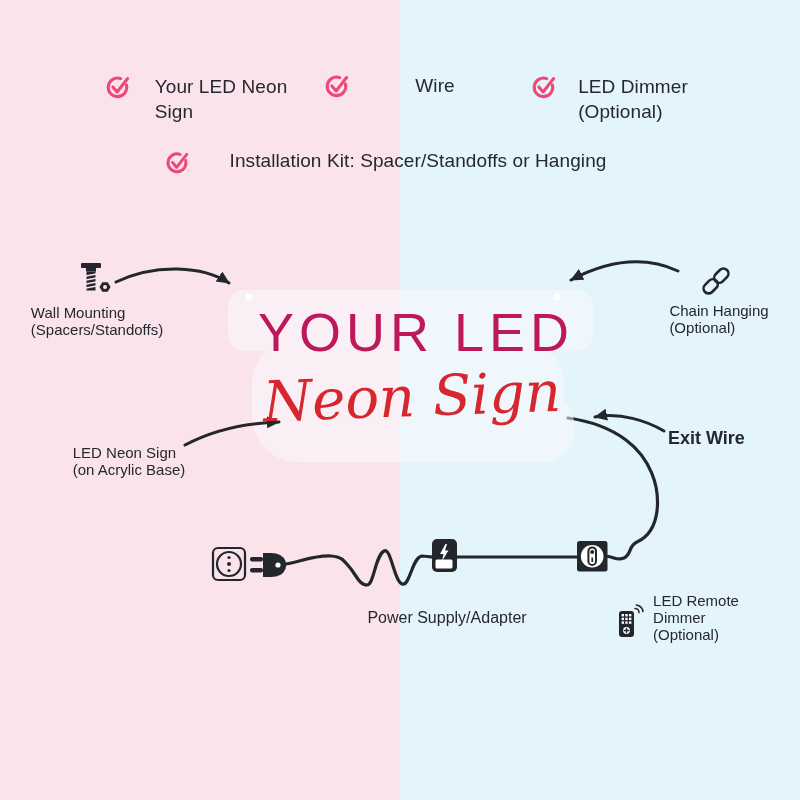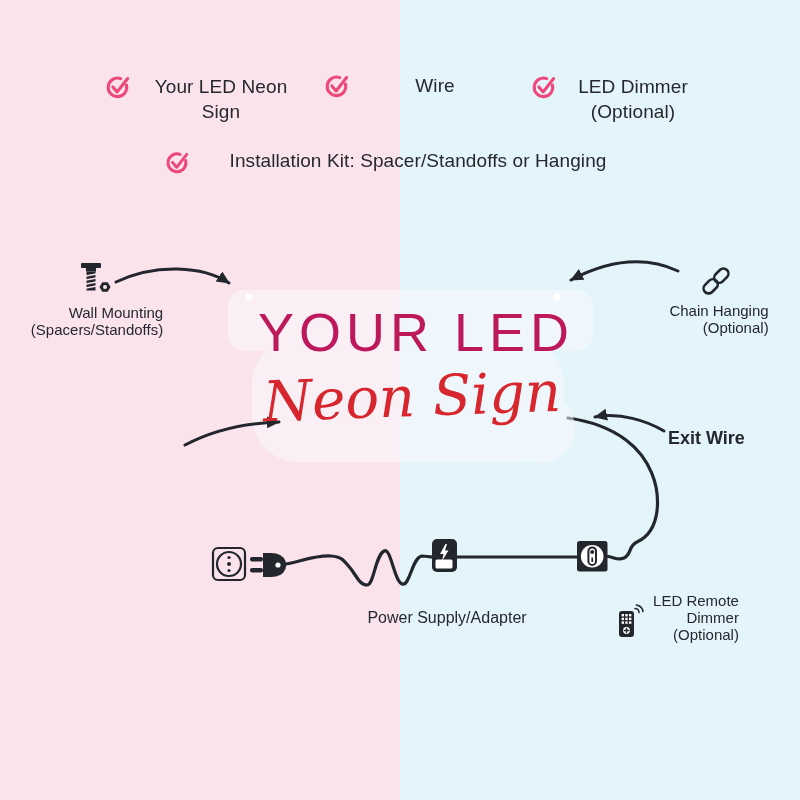--- a/index.html
+++ b/index.html
@@ -6,25 +6,25 @@
   .canvas{
     position:relative;width:800px;height:800px;overflow:hidden;
     font-family:"Liberation Sans","DejaVu Sans",sans-serif;color:#26282f;
   }
   .bg-left{position:absolute;left:0;top:0;width:400px;height:800px;background:#fbe3ec;}
   .bg-right{position:absolute;left:400px;top:0;width:400px;height:800px;background:#e3f4fb;}
   .abs{position:absolute;}
   .art{position:absolute;left:0;top:0;}
   .ck{position:absolute;width:27px;height:27px;}
   .ck-text{
-    position:absolute;transform:translateX(-50%);text-align:center;
+    position:absolute;transform:translateX(-50%);text-align:left;
     font-size:19px;line-height:25px;font-weight:500;letter-spacing:.1px;white-space:nowrap;
   }
   .callout{
-    position:absolute;transform:translateX(-50%);text-align:right;
+    position:absolute;transform:translateX(-50%);text-align:left;
     font-size:15px;line-height:17px;font-weight:500;white-space:nowrap;
   }
   .callout-left{
     position:absolute;font-size:18px;font-weight:700;white-space:nowrap;
   }
   .power-label{position:absolute;transform:translateX(-50%);font-size:16px;font-weight:400;white-space:nowrap;}
   .sign-title{
     position:absolute;left:416px;top:301px;transform:translateX(-50%);
     font-size:54px;letter-spacing:5px;color:#be185d;white-space:nowrap;font-weight:400;
   }
@@ -185,20 +185,24 @@
   <div class="callout" style="left:97px;top:304px">
     <div>Wall Mounting</div>
     <div>(Spacers/Standoffs)</div>
   </div>
 
   <div class="callout" style="left:719px;top:302px">
     <div>Chain Hanging</div>
     <div>(Optional)</div>
   </div>
 
+  <div class="callout" style="left:129px;top:444px">
+    <div>LED Neon Sign</div>
+    <div>(on Acrylic Base)</div>
+  </div>
 
   <div class="callout-left" style="left:668px;top:428px">Exit Wire</div>
 
   <div class="power-label" style="left:447px;top:609px">Power Supply/Adapter</div>
 
   <div class="callout" style="left:696px;top:592px">
     <div>LED Remote</div>
     <div>Dimmer</div>
     <div>(Optional)</div>
   </div>

